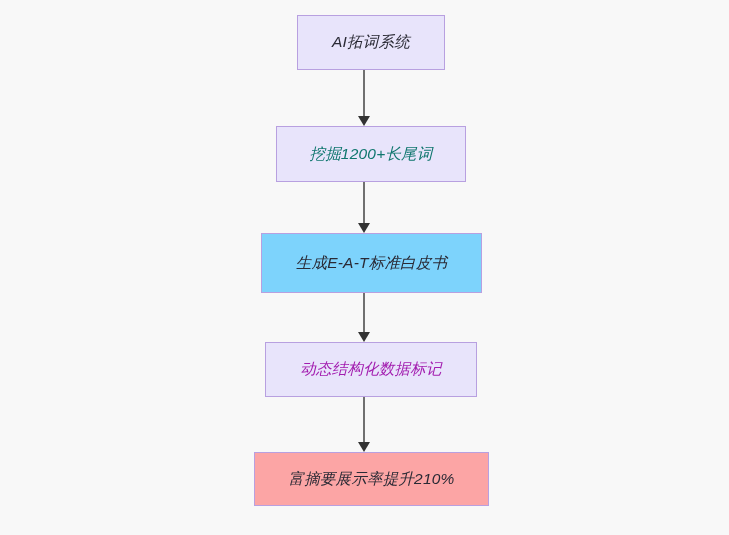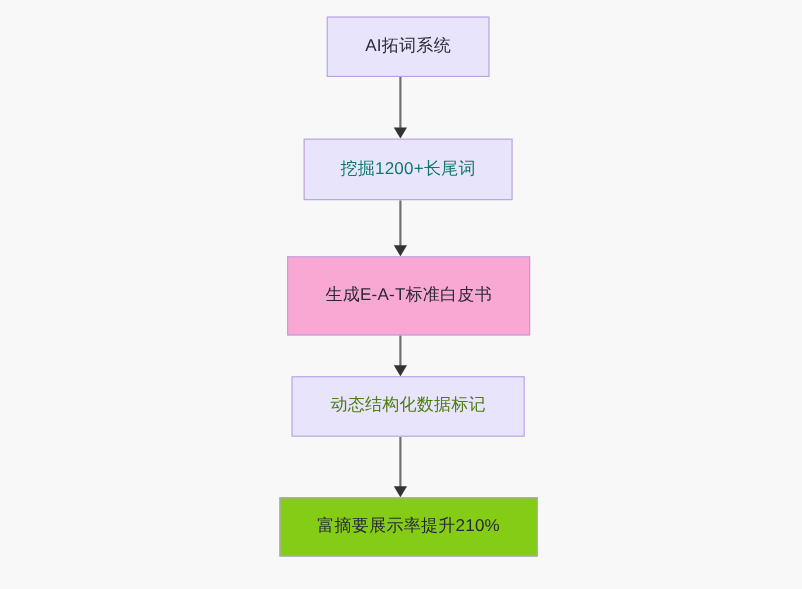--- a/index.html
+++ b/index.html
@@ -31,20 +31,21 @@
     justify-content: center;
   }
 
   .flow-node-label {
     color: #2a2a35;
     font-size: 15.5px;
     line-height: 1.2;
     letter-spacing: 0.2px;
     white-space: nowrap;
     text-align: center;
+    font-style: italic;
   }
 
   .flow-connector {
     position: absolute;
     width: 14px;
     overflow: visible;
   }
   .flow-connector svg {
     display: block;
     overflow: visible;
@@ -77,22 +78,22 @@
         <line x1="7" y1="0" x2="7" y2="46" stroke="#707070" stroke-width="2"></line>
         <polygon points="1,45 13,45 7,55" fill="#333333"></polygon>
       </svg>
     </div>
     <div class="flow-node" style="left: 297px; top: 15px; width: 148px; height: 55px; background: rgb(232, 228, 251); border-color: rgb(184, 160, 224);">
       <span class="flow-node-label" style="color: rgb(42, 42, 53);">AI拓词系统</span>
     </div>
     <div class="flow-node" style="left: 276px; top: 126px; width: 190px; height: 56px; background: rgb(232, 228, 251); border-color: rgb(184, 160, 224);">
       <span class="flow-node-label" style="color: #0f766e;">挖掘1200+长尾词</span>
     </div>
-    <div class="flow-node" style="left: 261px; top: 233px; width: 221px; height: 72px; background: #f9a8d4; border-color: rgb(184, 160, 224);">
+    <div class="flow-node" style="left: 261px; top: 233px; width: 221px; height: 60px; background: #7dd3fc; border-color: rgb(184, 160, 224);">
       <span class="flow-node-label" style="color: rgb(42, 42, 53);">生成E-A-T标准白皮书</span>
     </div>
     <div class="flow-node" style="left: 265px; top: 342px; width: 212px; height: 55px; background: rgb(232, 228, 251); border-color: rgb(184, 160, 224);">
-      <span class="flow-node-label" style="color: #4d7c0f;">动态结构化数据标记</span>
+      <span class="flow-node-label" style="color: #a21caf;">动态结构化数据标记</span>
     </div>
-    <div class="flow-node" style="left: 254px; top: 452px; width: 235px; height: 54px; background: #84cc16; border-color: rgb(184, 160, 224);">
+    <div class="flow-node" style="left: 254px; top: 452px; width: 235px; height: 54px; background: #fca5a5; border-color: rgb(184, 160, 224);">
       <span class="flow-node-label" style="color: rgb(42, 42, 53);">富摘要展示率提升210%</span>
     </div>
   </div>
 
 </body></html>

